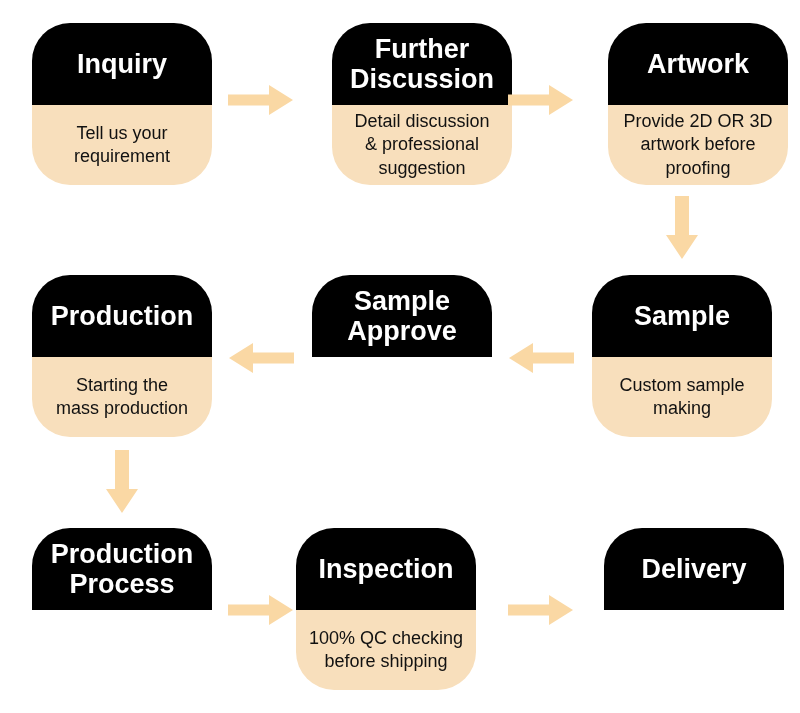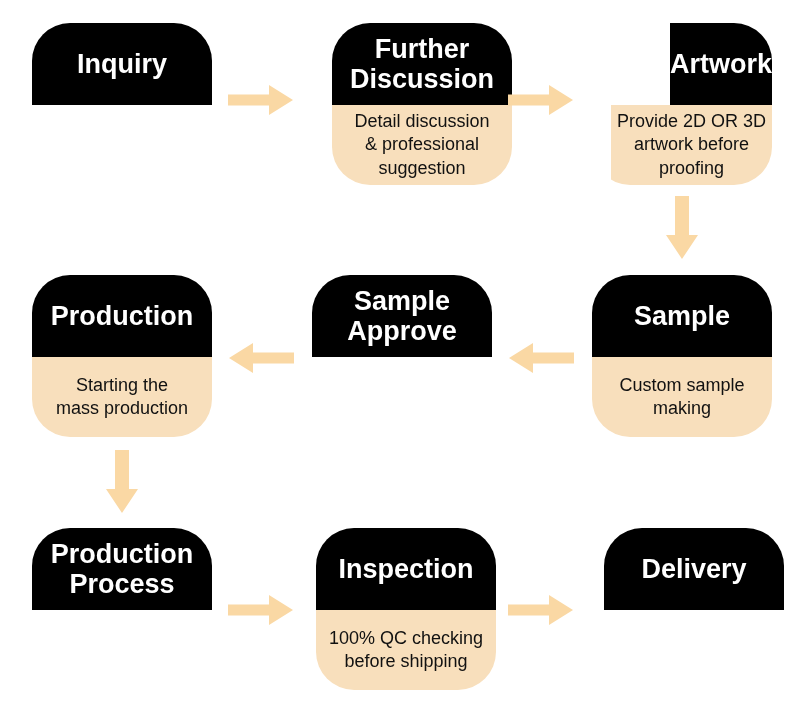--- a/index.html
+++ b/index.html
@@ -52,26 +52,26 @@
     justify-content:center;
     text-align:center;
     font-size:18px;
     line-height:1.3;
     padding:0 6px;
     white-space:pre-line;
   }
   
   .pos-r1c1{left:32px;top:23px;}
   .pos-r1c2{left:308px;top:23px;margin-left:24px;}
-  .pos-r1c3{left:592px;top:23px;align-items:flex-end;}
+  .pos-r1c3{left:608px;top:23px;}
   .pos-r2c1{left:32px;top:275px;}
   .pos-r2c2{left:312px;top:275px;}
   .pos-r2c3{left:592px;top:275px;}
   .pos-r3c1{left:32px;top:528px;}
-  .pos-r3c2{left:316px;top:528px;}
+  .pos-r3c2{left:296px;top:528px;}
   .pos-r3c3{left:592px;top:528px;margin-left:12px;}
   .arrow{
     position:absolute;
     color:var(--arrow);
     line-height:0;
   }
   .arrow-h{width:66px;height:32px;}
   .arrow-v{width:34px;height:64px;}
   .a-r1a{left:228px;top:84px;}
   .a-r1b{left:508px;top:84px;}
@@ -83,20 +83,22 @@
   .a-r3b{left:508px;top:594px;}
   svg{display:block;width:100%;height:100%;}
 </style>
 </head>
 <body>
 
 <div class="canvas">
 
   <div class="card pos-r1c1">
     <div class="card-header">Inquiry</div>
+    <div class="card-body">Tell us your
+requirement</div>
   </div>
 
   <div class="card pos-r1c2">
     <div class="card-header">Further
 Discussion</div>
     <div class="card-body">Detail discussion
 &amp; professional
 suggestion</div>
   </div>
 

